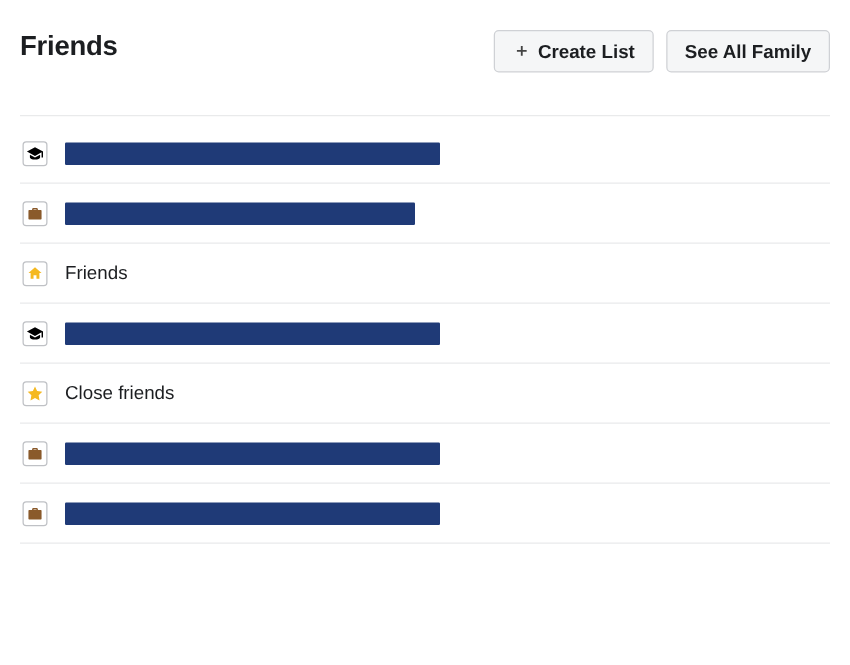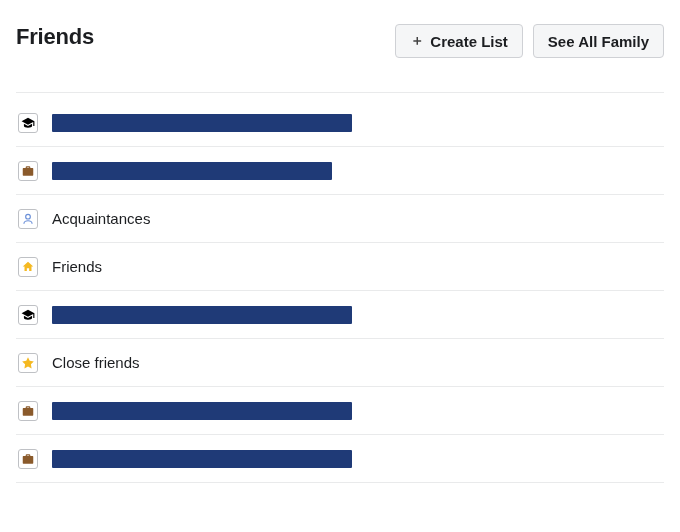--- a/index.html
+++ b/index.html
@@ -119,28 +119,20 @@
         <div class="icon-box">
           <svg width="14" height="14" viewBox="0 0 24 24">
             <path fill="#8a5a2b" d="M10 4h4a2 2 0 0 1 2 2v1h4a1 1 0 0 1 1 1v11a1 1 0 0 1-1 1H4a1 1 0 0 1-1-1V8a1 1 0 0 1 1-1h4V6a2 2 0 0 1 2-2zm0 3h4V6h-4v1z"></path>
           </svg>
         </div>
         <div class="redacted w2"></div>
       </div>
       <div class="row">
         <div class="icon-box">
           <svg width="14" height="14" viewBox="0 0 24 24">
-            <path fill="none" stroke="#6a8fd8" stroke-width="2" d="M12 12a4 4 0 1 0 0-8 4 4 0 0 0 0 8zm-7 8c0-3 3.5-5 7-5s7 2 7 5"></path>
-          </svg>
-        </div>
-        <span class="label">Acquaintances</span>
-      </div>
-      <div class="row">
-        <div class="icon-box">
-          <svg width="14" height="14" viewBox="0 0 24 24">
             <path fill="#f5b921" d="M12 3l9 8h-3v8h-4v-5h-4v5H6v-8H3l9-8z"></path>
           </svg>
         </div>
         <span class="label">Friends</span>
       </div>
       <div class="row">
         <div class="icon-box">
           <svg width="14" height="14" viewBox="0 0 24 24">
             <path fill="#000" d="M12 3L1 9l11 6 9-4.9V17h2V9L12 3zM5 13.2V17c0 1.7 3.1 3 7 3s7-1.3 7-3v-3.8l-7 3.8-7-3.8z"></path>
           </svg>

